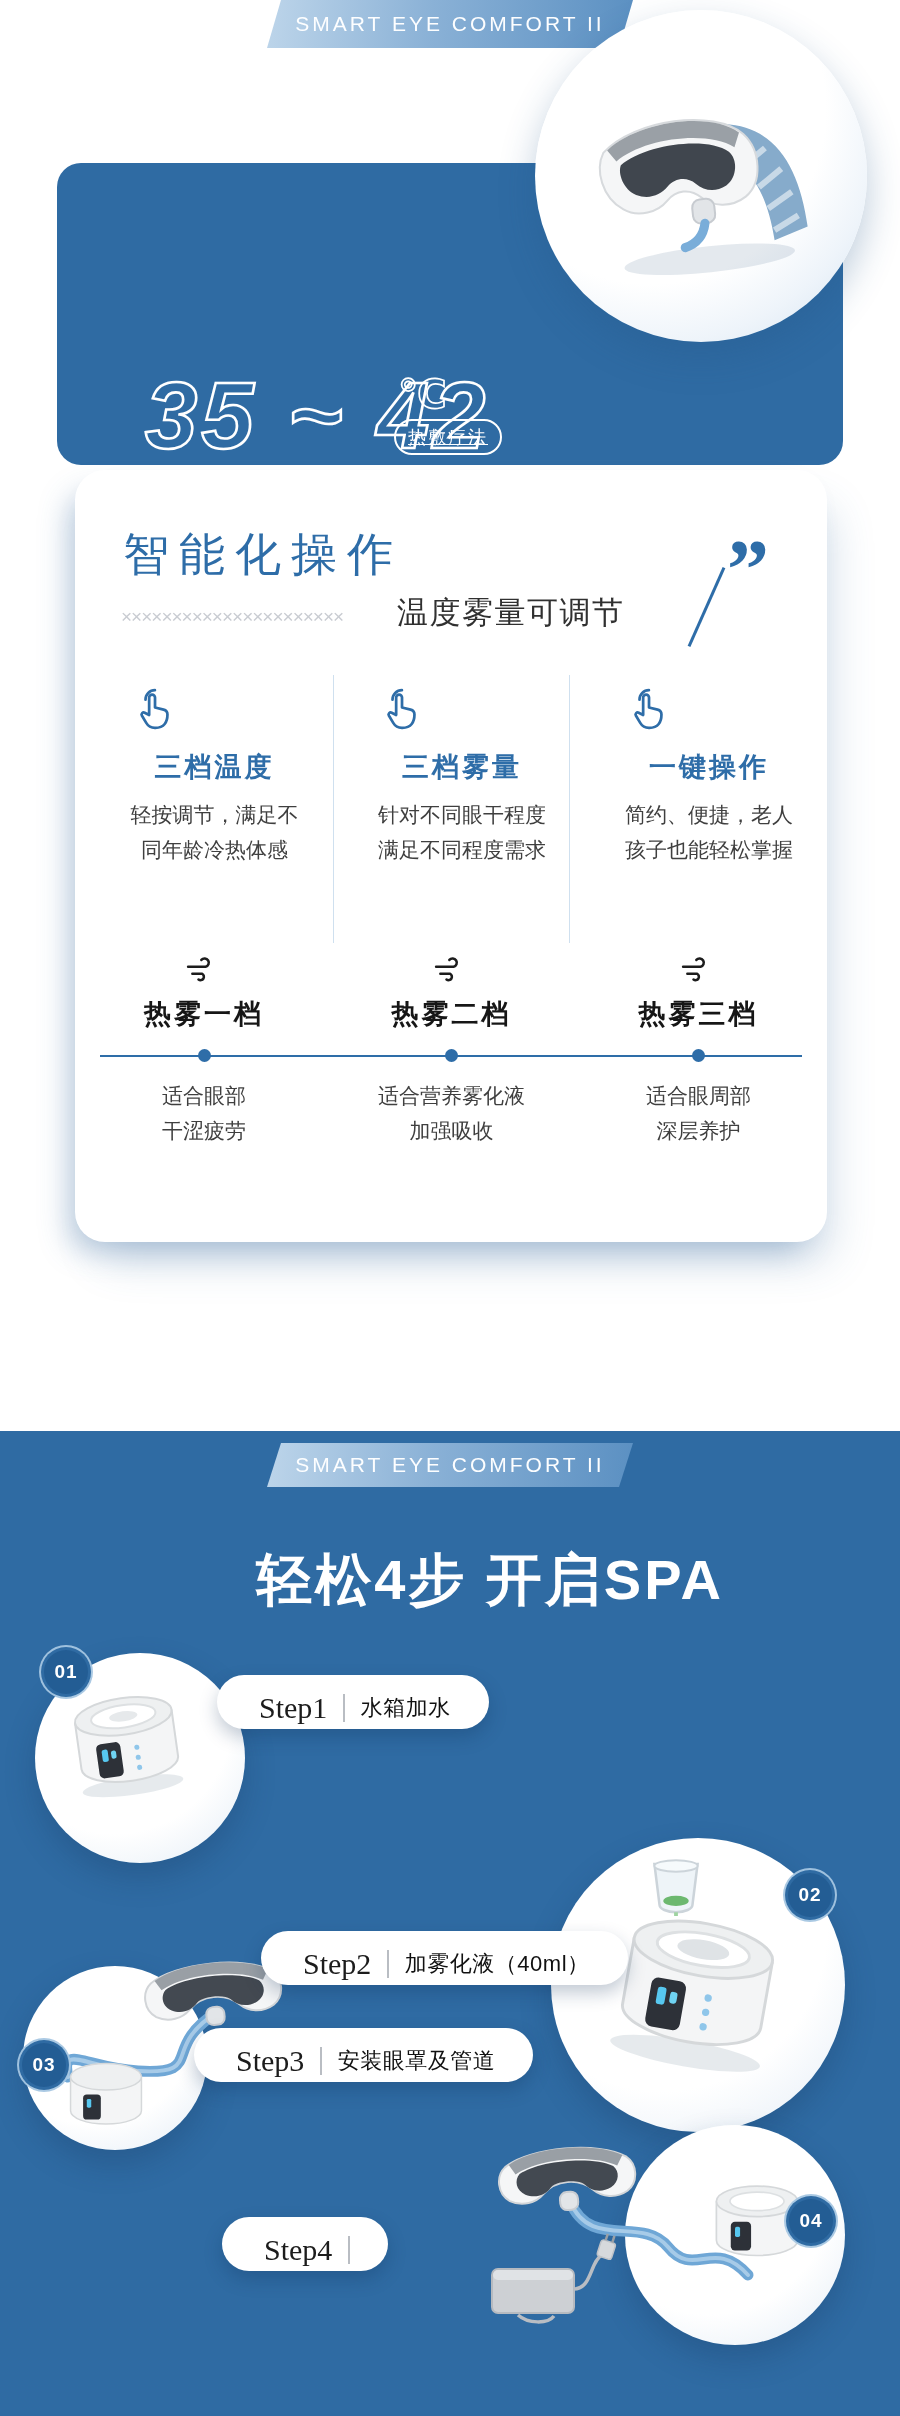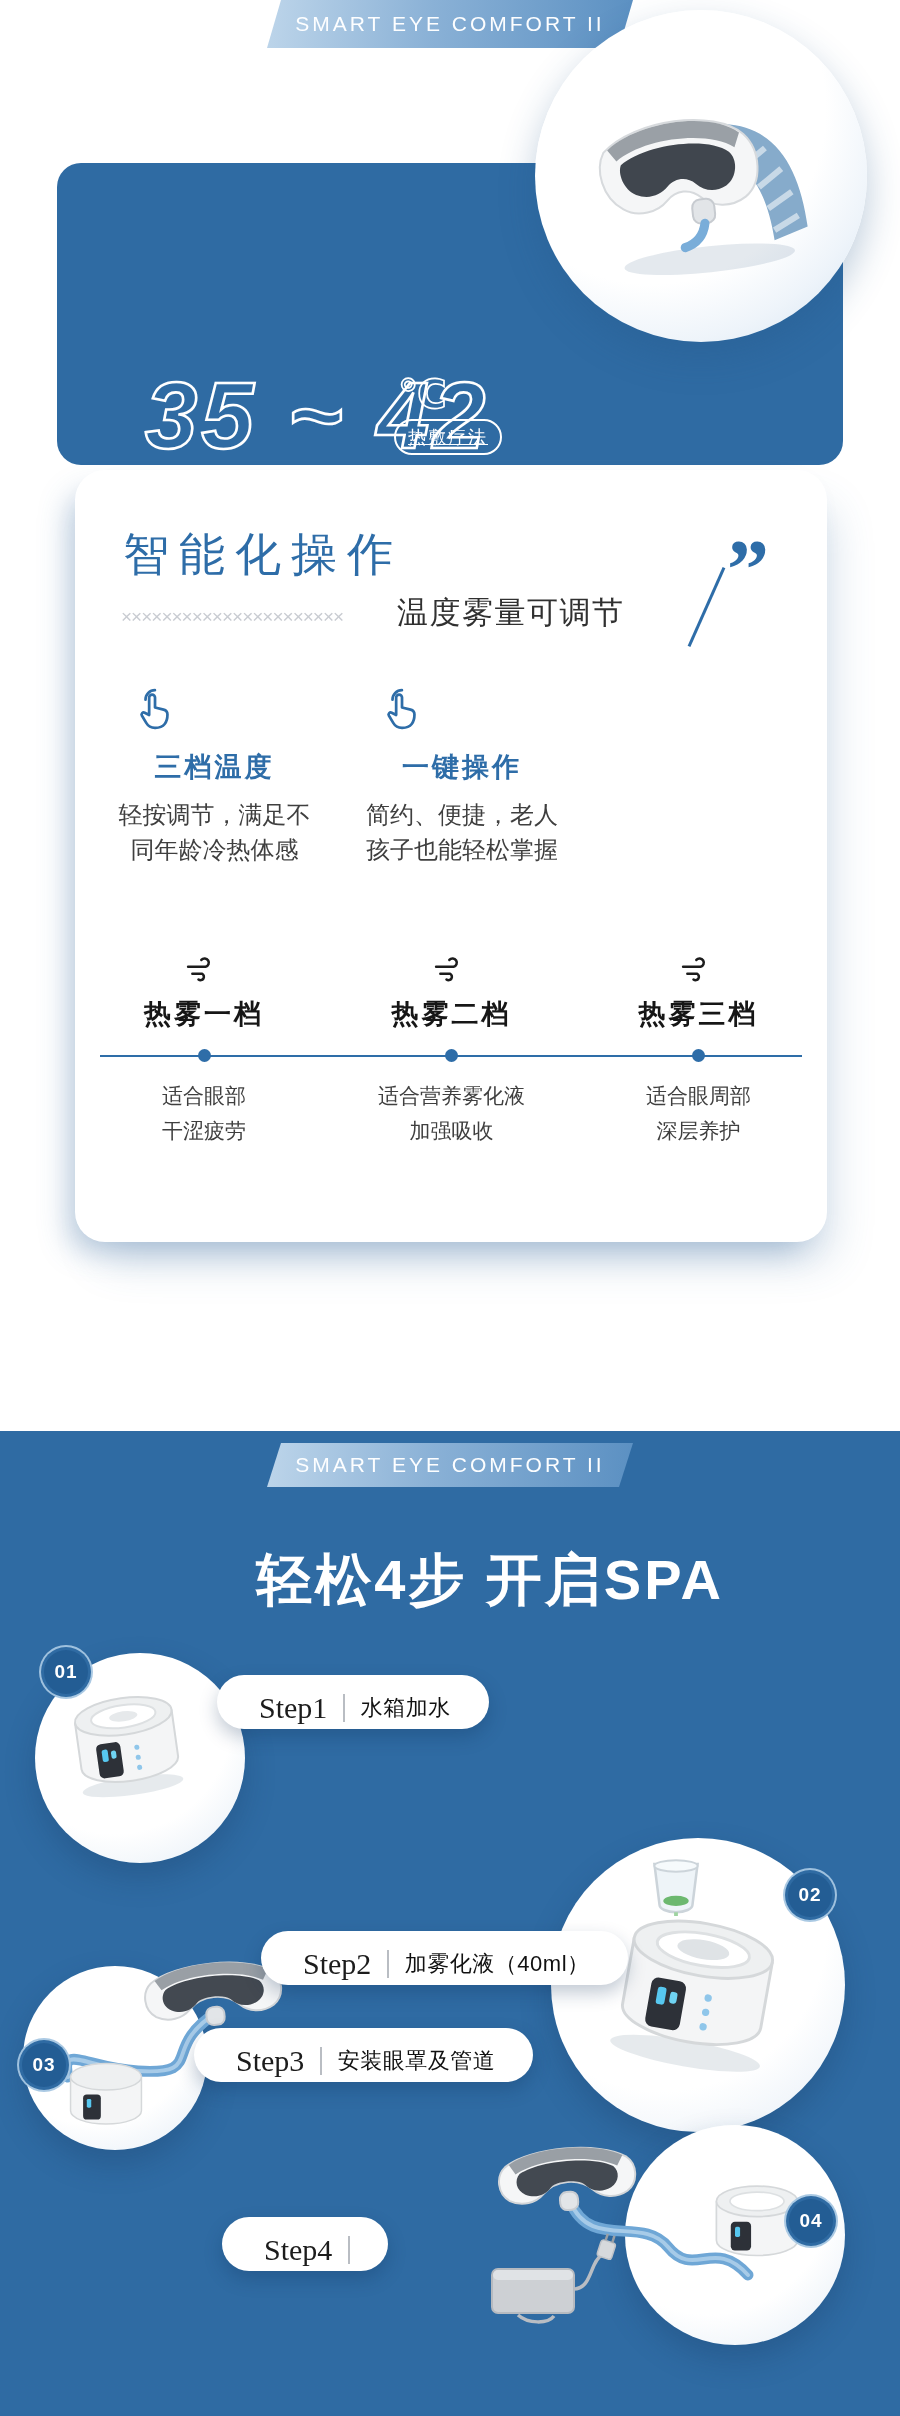--- a/index.html
+++ b/index.html
@@ -66,21 +66,21 @@
   .card-decor{position:absolute;left:46px;top:136px;font-size:19px;color:#c9ccd2;letter-spacing:-1px;white-space:nowrap;}
   .card-subtitle{position:absolute;left:322px;top:122px;font-size:31px;color:#303030;letter-spacing:1.5px;font-weight:500;}
   .card-slash{position:absolute;left:630px;top:94px;width:3px;height:86px;background:var(--blue-text);transform:rotate(24deg);}
   .card-quote{position:absolute;left:652px;top:58px;font-size:84px;line-height:1;color:var(--blue-text);font-family:"Liberation Serif","DejaVu Serif",serif;font-weight:bold;}
 
   .cols-row{position:absolute;left:0;top:205px;width:752px;height:268px;display:grid;grid-template-columns:258px 237px 257px;}
   .cols-row .col{display:flex;flex-direction:column;align-items:center;padding-top:10px;padding-left:21px;}
   .cols-row .col.mid{border-left:1.5px solid var(--div-light);border-right:1.5px solid var(--div-light);}
   .hand-icon{transform:translateX(-58px);}
   .col-title{margin-top:14px;font-size:27px;font-weight:bold;color:var(--blue-text);letter-spacing:3px;}
-  .col-desc{margin-top:12px;font-size:24px;color:var(--body);line-height:35px;text-align:center;}
+  .col-desc{margin-top:12px;font-size:21px;color:var(--body);line-height:35px;text-align:center;}
 
   .mist-row{position:absolute;left:0;top:486px;width:752px;display:grid;grid-template-columns:258px 237px 257px;}
   .mist-row .col{display:flex;flex-direction:column;align-items:center;}
   .mist-title{margin-top:8px;font-size:27px;font-weight:bold;color:var(--dark);letter-spacing:3px;}
   .mist-line{position:absolute;left:25px;top:585px;width:702px;height:2px;background:var(--blue-text);}
   .mist-dot{position:absolute;top:579px;width:13px;height:13px;border-radius:50%;background:var(--blue-text);}
   .dot-1{left:123px;} .dot-2{left:370px;} .dot-3{left:617px;}
   .mist-desc-row{position:absolute;left:0;top:608px;width:752px;display:grid;grid-template-columns:258px 237px 257px;}
   .mist-desc{font-size:21px;color:var(--body);line-height:35px;text-align:center;}
 
@@ -223,20 +223,35 @@
               <path d="M20 41 c-3.5 0 -6.5 -1.8 -8.3 -4.8 l-4.2 -7 c-1 -1.7 .9 -3.6 2.7 -2.7 l4.3 2.2 V12 a2.8 2.8 0 0 1 5.6 0 v9.5 l8.2 2 c2.3 .6 3.7 2.4 3.7 4.7 c0 7 -3 13 -12 12.8 z"></path>
             </g>
           </svg>
         </div>
         <div class="col-title">三档温度</div>
         <div class="col-desc">
           <div>轻按调节，满足不</div>
           <div>同年龄冷热体感</div>
         </div>
       </div>
+      <div class="col mid">
+        <div class="hand-icon">
+          <svg width="46" height="46" viewBox="0 0 44 44">
+            <g fill="none" stroke="#2e6da8" stroke-width="2.6" stroke-linecap="round" stroke-linejoin="round">
+              <path d="M11 14 a9 9 0 0 1 9 -9"></path>
+              <path d="M20 41 c-3.5 0 -6.5 -1.8 -8.3 -4.8 l-4.2 -7 c-1 -1.7 .9 -3.6 2.7 -2.7 l4.3 2.2 V12 a2.8 2.8 0 0 1 5.6 0 v9.5 l8.2 2 c2.3 .6 3.7 2.4 3.7 4.7 c0 7 -3 13 -12 12.8 z"></path>
+            </g>
+          </svg>
+        </div>
+        <div class="col-title">三档雾量</div>
+        <div class="col-desc">
+          <div>针对不同眼干程度</div>
+          <div>满足不同程度需求</div>
+        </div>
+      </div>
       <div class="col">
         <div class="hand-icon">
           <svg width="46" height="46" viewBox="0 0 44 44">
             <g fill="none" stroke="#2e6da8" stroke-width="2.6" stroke-linecap="round" stroke-linejoin="round">
               <path d="M11 14 a9 9 0 0 1 9 -9"></path>
               <path d="M20 41 c-3.5 0 -6.5 -1.8 -8.3 -4.8 l-4.2 -7 c-1 -1.7 .9 -3.6 2.7 -2.7 l4.3 2.2 V12 a2.8 2.8 0 0 1 5.6 0 v9.5 l8.2 2 c2.3 .6 3.7 2.4 3.7 4.7 c0 7 -3 13 -12 12.8 z"></path>
             </g>
           </svg>
         </div>
         <div class="col-title">一键操作</div>

